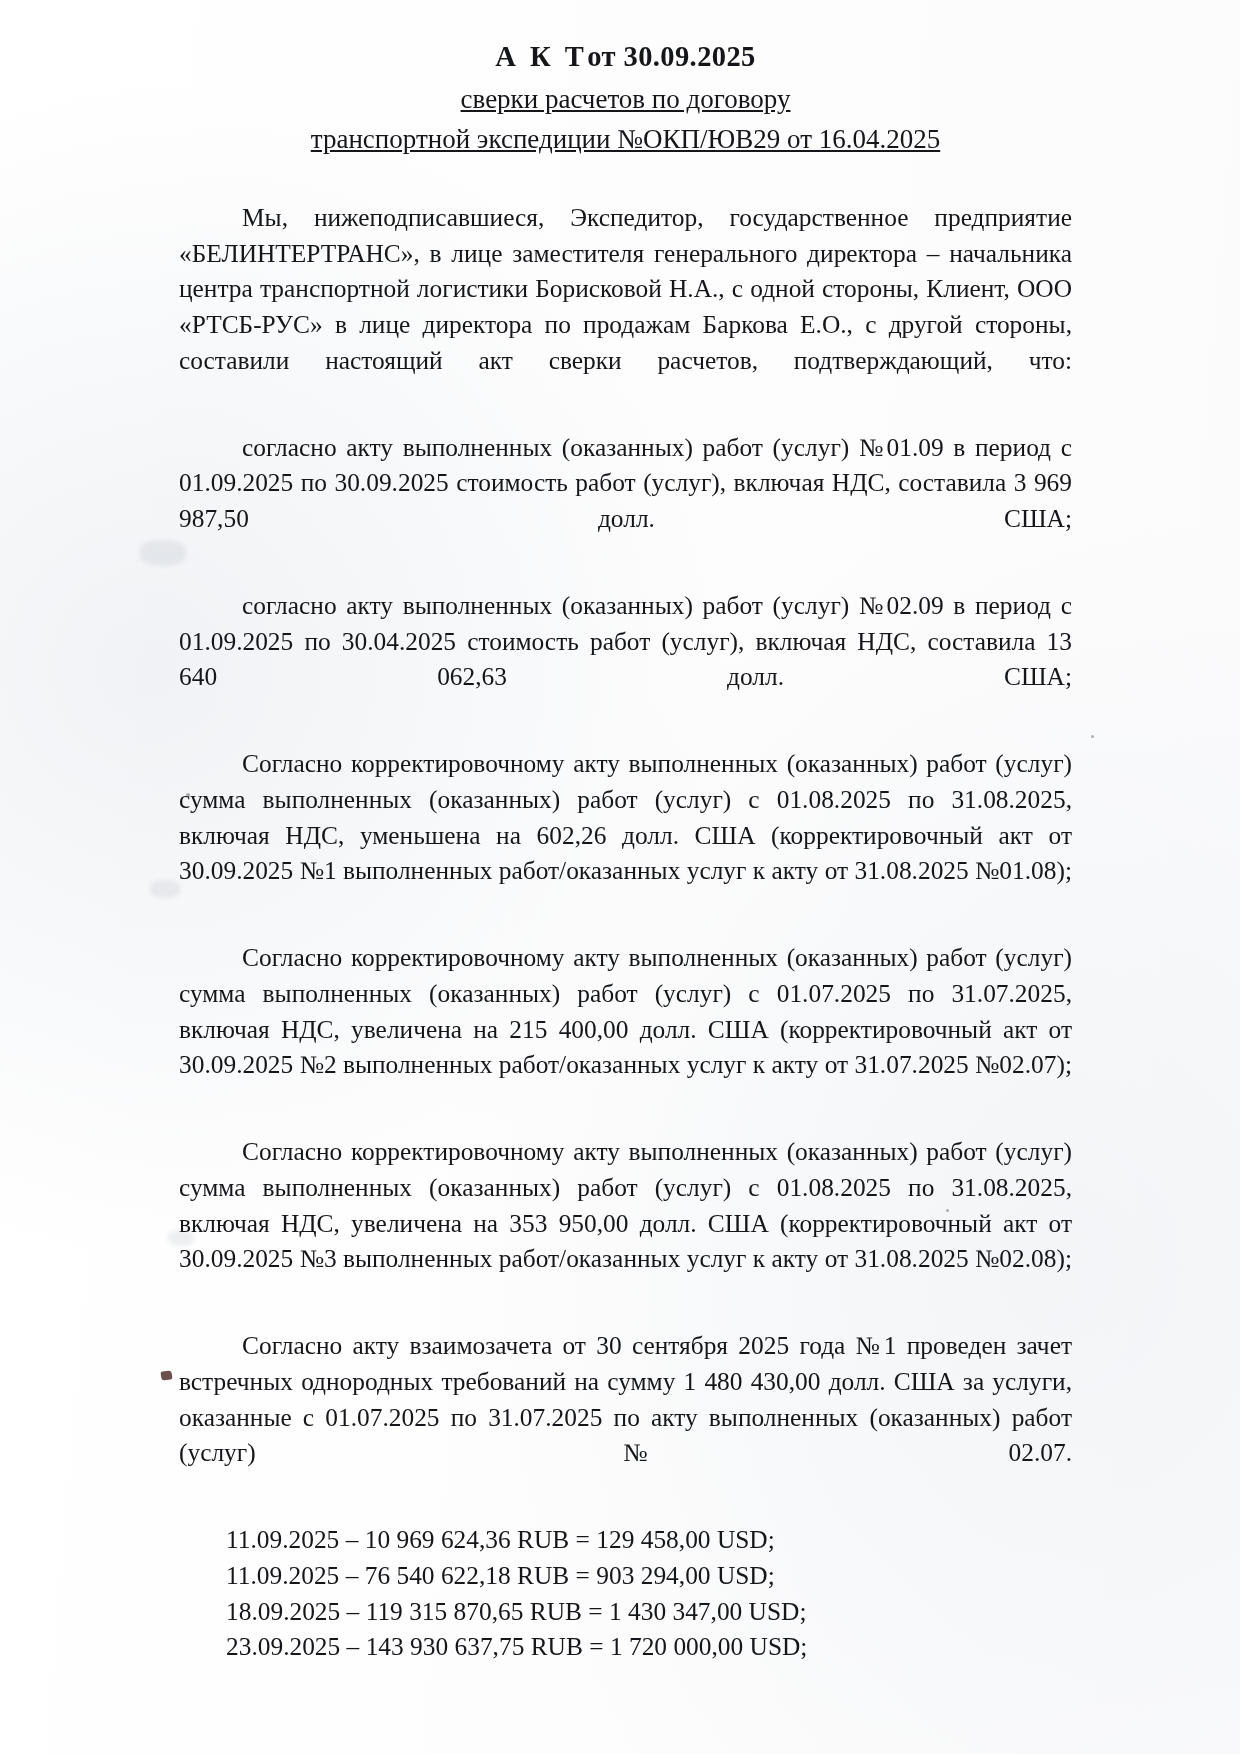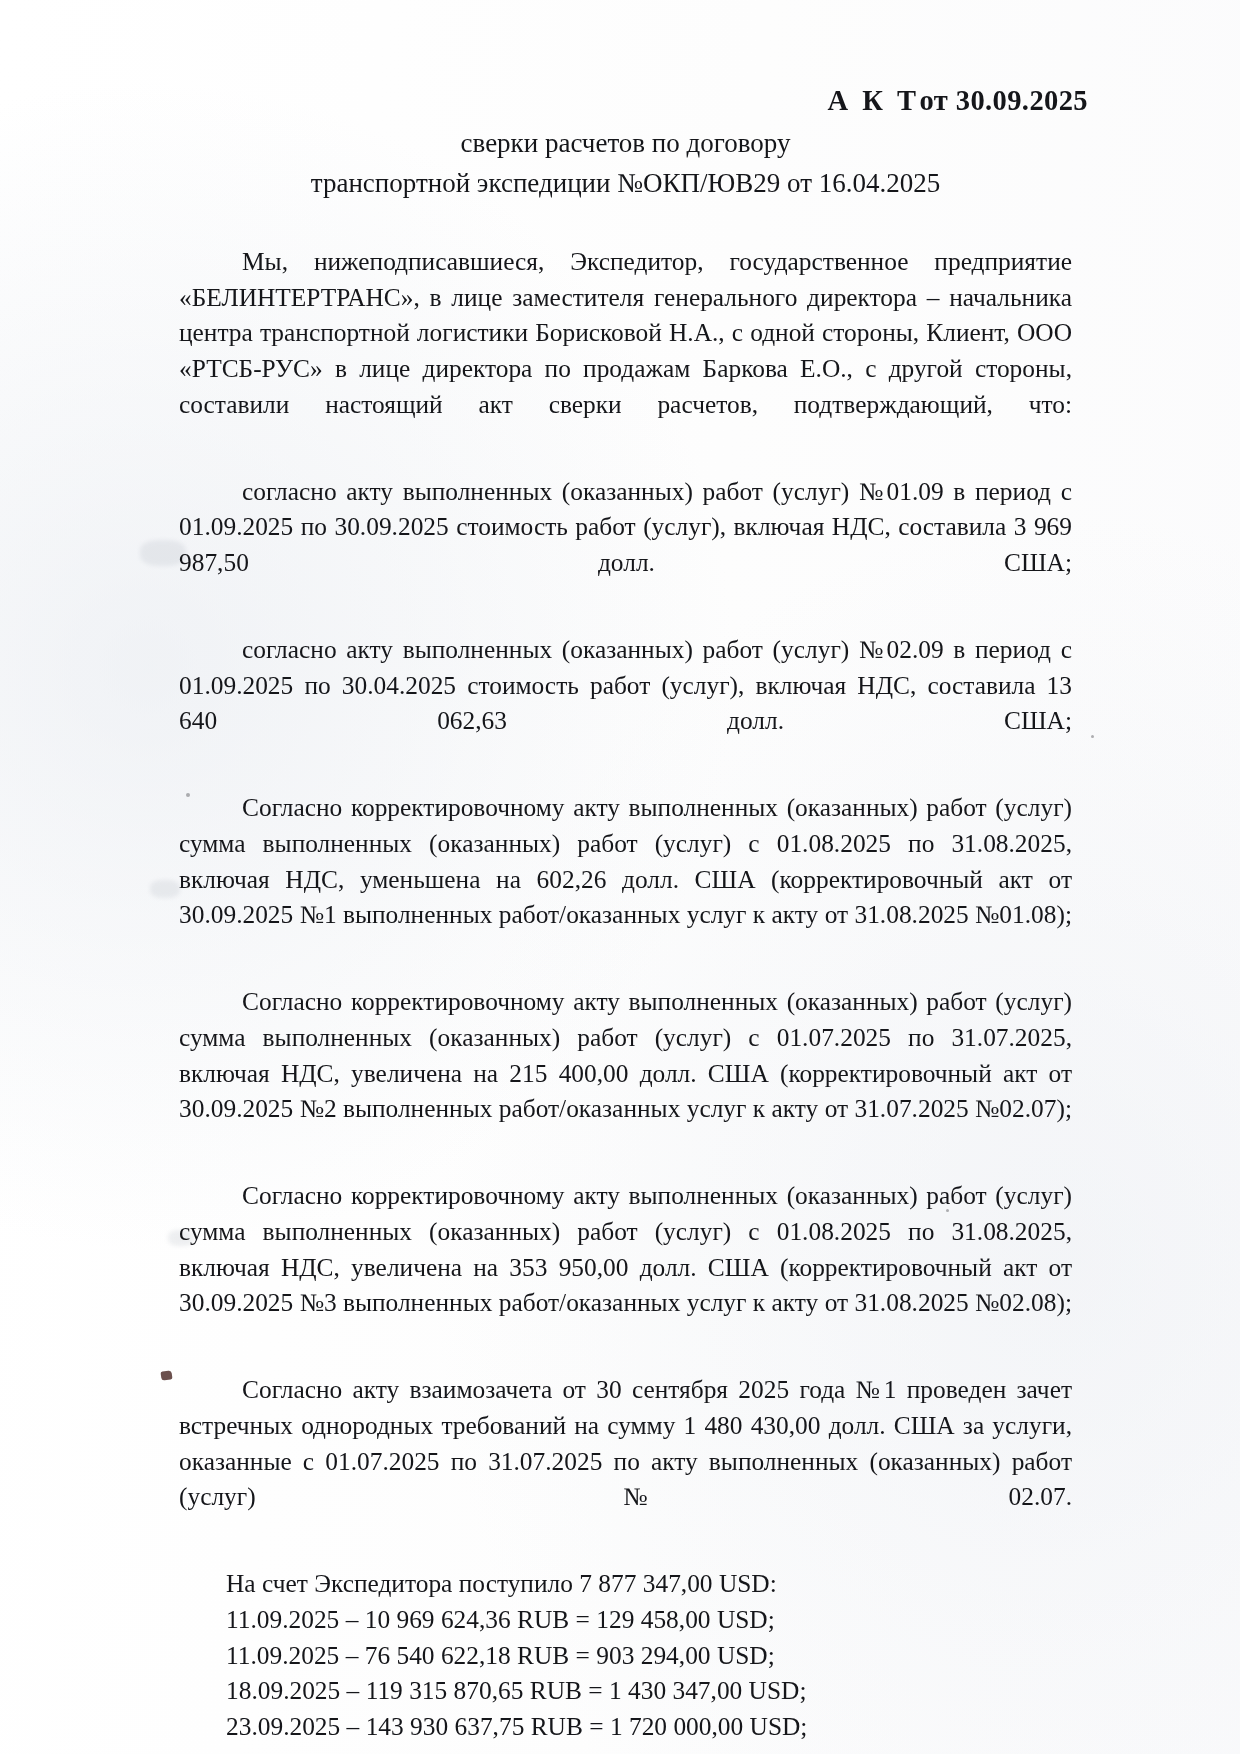--- a/index.html
+++ b/index.html
@@ -29,36 +29,37 @@
 
   .sheet {
     position: absolute;
     left: 163px;
     top: 0;
     width: 925px;
   }
 
   
   .doc-title {
-    text-align: right;
+    text-align: center;
     font-weight: bold;
     font-size: 28.5px;
     letter-spacing: 0.4px;
     margin: 0;
-    padding-top: 84px;
+    padding-top: 40px;
     line-height: 1.16;
   }
   .doc-title .spaced { letter-spacing: 3.5px; }
 
   .doc-subtitle {
     text-align: center;
     font-size: 27px;
     line-height: 1.28;
     margin: 0;
     padding-top: 9px;
+    text-decoration: underline;
   }
   .doc-subtitle .line2 {
     display: block;
     padding-top: 5px;
   }
 
   
   .body-block {
     padding-top: 28px;
   }
@@ -159,21 +160,20 @@
       <p class="para">согласно акту выполненных (оказанных) работ (услуг) №02.09 в период с 01.09.2025 по 30.04.2025 стоимость работ (услуг), включая НДС, составила 13 640 062,63 долл. США;</p>
 
       <p class="para">Согласно корректировочному акту выполненных (оказанных) работ (услуг) сумма выполненных (оказанных) работ (услуг) с 01.08.2025 по 31.08.2025, включая НДС, уменьшена на 602,26 долл. США (корректировочный акт от 30.09.2025 №1 выполненных работ/оказанных услуг к акту от 31.08.2025 №01.08);</p>
 
       <p class="para">Согласно корректировочному акту выполненных (оказанных) работ (услуг) сумма выполненных (оказанных) работ (услуг) с 01.07.2025 по 31.07.2025, включая НДС, увеличена на 215 400,00 долл. США (корректировочный акт от 30.09.2025 №2 выполненных работ/оказанных услуг к акту от 31.07.2025 №02.07);</p>
 
       <p class="para">Согласно корректировочному акту выполненных (оказанных) работ (услуг) сумма выполненных (оказанных) работ (услуг) с 01.08.2025 по 31.08.2025, включая НДС, увеличена на 353 950,00 долл. США (корректировочный акт от 30.09.2025 №3 выполненных работ/оказанных услуг к акту от 31.08.2025 №02.08);</p>
 
       <p class="para">Согласно акту взаимозачета от 30 сентября 2025 года №1 проведен зачет встречных однородных требований на сумму 1 480 430,00 долл. США за услуги, оказанные с 01.07.2025 по 31.07.2025 по акту выполненных (оказанных) работ (услуг) №02.07.</p>
 
-      <p class="pay-intro">На счет Экспедитора поступило 7 877 347,00 USD:</p>
 
       <ul class="payments">
         <li>11.09.2025 – 10 969 624,36 RUB = 129 458,00 USD;</li>
         <li>11.09.2025 – 76 540 622,18 RUB = 903 294,00 USD;</li>
         <li>18.09.2025 – 119 315 870,65 RUB = 1 430 347,00 USD;</li>
         <li>23.09.2025 – 143 930 637,75 RUB = 1 720 000,00 USD;</li>
       </ul>
 
     </div>
   </div>

